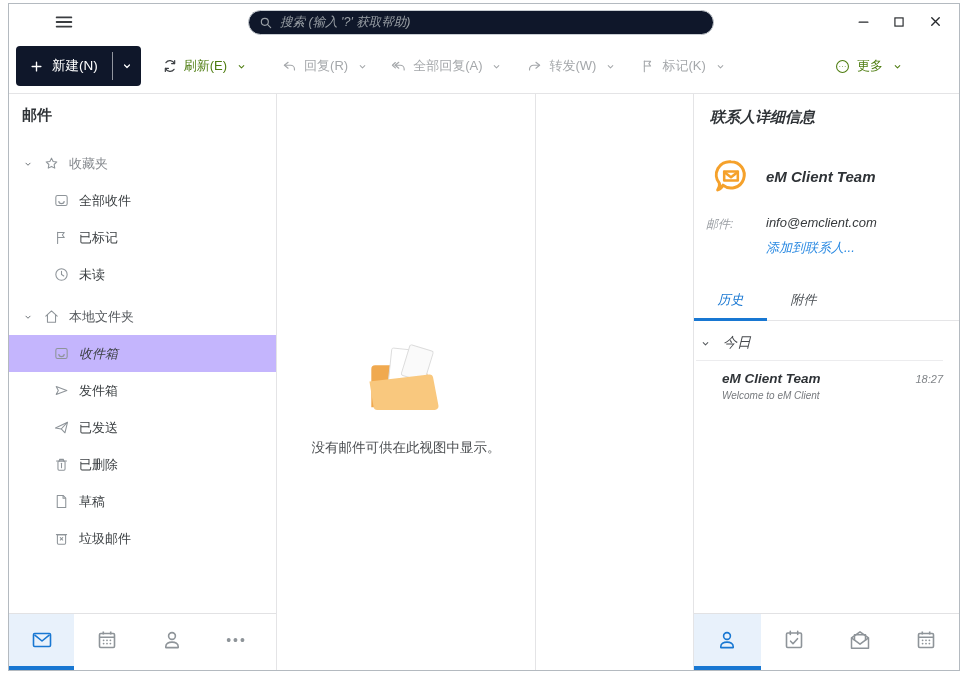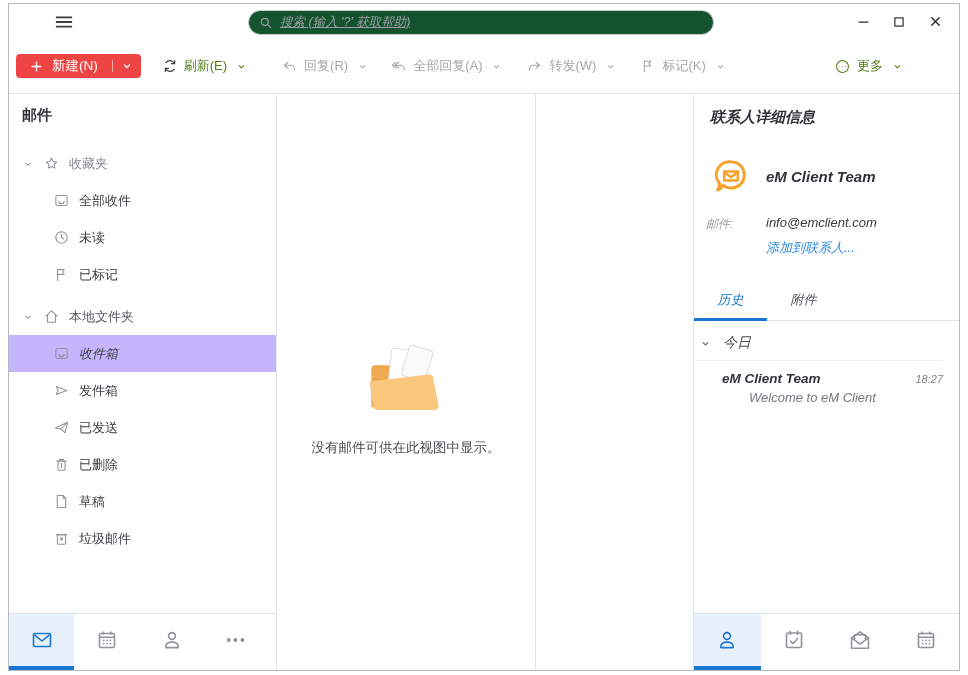--- a/index.html
+++ b/index.html
@@ -7,28 +7,28 @@
     font-family:"Liberation Sans","DejaVu Sans",sans-serif; }
   .canvas { position:relative; width:968px; height:675px; background:#fff; }
   .window { position:absolute; left:8px; top:3px; width:952px; height:668px;
     background:#fff; border:1px solid #b4bac0; display:flex; flex-direction:column; }
 
   
   .titlebar { height:35px; display:flex; align-items:center; position:relative; flex:0 0 auto; }
   .hamburger { margin-left:40px; width:30px; height:24px; display:flex; align-items:center; justify-content:center; cursor:pointer; color:#3a3d40; }
   .searchbox { position:absolute; left:239px; top:6px; width:466px; height:25px;
     border:1px solid #c8cdd2; border-radius:13px; display:flex; align-items:center;
-    padding:0 10px; color:#9aa0a6; background:#14532d;text-decoration:underline; }
+    padding:0 10px; color:#9aa0a6; background:#0f172a; }
   .searchbox .ph { font-style:italic; font-size:12.5px; margin-left:7px; white-space:nowrap; overflow:hidden; }
   .winctrls { position:absolute; right:10px; top:0; height:35px; display:flex; align-items:center; gap:8px; color:#26292c; }
   .winbtn { width:28px; height:26px; display:flex; align-items:center; justify-content:center; cursor:pointer; }
 
   
   .toolbar { height:55px; flex:0 0 auto; display:flex; align-items:center; border-bottom:1px solid #e4e4e6; padding:0 0 0 7px; }
-  .btn-new { height:24px; border-radius:4px; background:#ef4444; color:#fff; display:flex; align-items:stretch; overflow:hidden; }
+  .btn-new { height:40px; border-radius:4px; background:#0f172a; color:#fff; display:flex; align-items:stretch; overflow:hidden; }
   .btn-new-main { display:flex; align-items:center; gap:8px; padding:0 14px 0 13px; font-size:13.5px; cursor:pointer; }
   .btn-new-split { width:1px; background:rgba(255,255,255,.55); margin:6px 0; }
   .btn-new-arrow { display:flex; align-items:center; padding:0 8px; cursor:pointer; }
   .tb-item { display:flex; align-items:center; gap:6px; font-size:13px; color:#4d7c0f; cursor:pointer; white-space:nowrap; }
   .tb-item .chev { margin-left:3px; }
   .tb-item.disabled { color:#a4a7aa; cursor:default; }
   .g1 { margin-left:21px; } .g2 { margin-left:34px; } .g3 { margin-left:22px; }
   .g4 { margin-left:24px; } .g5 { margin-left:24px; }
   .tb-more { margin-left:auto; margin-right:56px; }
   .ic { display:block; }
@@ -84,21 +84,21 @@
   .ctab { width:73px; text-align:center; font-size:13px; color:#4c5156; padding:8px 0 11px; cursor:pointer; position:relative; }
   .ctab.active { color:#1877d2; }
   .ctab.active::after { content:""; position:absolute; left:0; right:0; bottom:-1px; height:3px; background:#1877d2; }
   .hist-group { display:flex; align-items:center; gap:12px; margin:13px 0 0 6px; color:#55595d; }
   .hist-group .glbl { font-size:14px; color:#46494d; }
   .hist-sep { border-bottom:1px solid #ececee; margin:8px 16px 0 2px; }
   .hist-item { margin:10px 16px 0 28px; }
   .hist-row1 { display:flex; align-items:baseline; }
   .hist-sender { font-size:13.5px; font-weight:bold; color:#2f3337; flex:1; }
   .hist-time { font-size:11px; color:#808488; }
-  .hist-subject { font-size:13px; color:#76797d; margin-top:4px;margin-left:27px; }
+  .hist-subject { font-size:10px; color:#76797d; margin-top:4px; }
 </style>
 </head>
 <body>
 
 <div class="canvas">
 <div class="window">
 
   <div class="titlebar">
     <div class="hamburger">
       <svg class="ic" width="22" height="22" viewBox="0 0 24 24" fill="none" stroke="currentColor" stroke-width="2" stroke-linecap="round">
@@ -271,35 +271,35 @@
           <span class="tree-ic">
             <svg class="ic" width="17" height="17" viewBox="0 0 24 24" fill="none" stroke="currentColor" stroke-width="1.5" stroke-linejoin="round">
                   <rect x="4" y="5" width="16" height="14" rx="2.5"></rect>
                   <path d="M8.2 12.6a3.8 3.8 0 0 0 7.6 0"></path>
                 </svg>
           </span>
           <span class="tree-lbl">全部收件</span>
         </div>
         <div class="tree-row tree-child">
           <span class="tree-ic">
+            <svg class="ic" width="17" height="17" viewBox="0 0 24 24" fill="none" stroke="currentColor" stroke-width="1.5" stroke-linecap="round" stroke-linejoin="round">
+                  <path d="M6.5 20.5V4.5"></path>
+                  <path d="M6.5 5h9.4l-2.7 3.5 2.7 3.5H6.5"></path>
+                </svg>
+          </span>
+          <span class="tree-lbl">已标记</span>
+        </div>
+        <div class="tree-row tree-child">
+          <span class="tree-ic">
             <svg class="ic" width="17" height="17" viewBox="0 0 24 24" fill="none" stroke="currentColor" stroke-width="1.5" stroke-linecap="round">
                   <circle cx="12" cy="12" r="8"></circle>
                   <path d="M12 7.5V12l3.2 2.2"></path>
                 </svg>
           </span>
           <span class="tree-lbl">未读</span>
-        </div>
-        <div class="tree-row tree-child">
-          <span class="tree-ic">
-            <svg class="ic" width="17" height="17" viewBox="0 0 24 24" fill="none" stroke="currentColor" stroke-width="1.5" stroke-linecap="round" stroke-linejoin="round">
-                  <path d="M6.5 20.5V4.5"></path>
-                  <path d="M6.5 5h9.4l-2.7 3.5 2.7 3.5H6.5"></path>
-                </svg>
-          </span>
-          <span class="tree-lbl">已标记</span>
         </div>
 
         <div class="sect-gap"></div>
 
         <div class="tree-row tree-group">
           <span class="twirl">
             <svg class="ic" width="10" height="10" viewBox="0 0 24 24" fill="none" stroke="currentColor" stroke-width="2.4" stroke-linecap="round" stroke-linejoin="round">
                   <path d="M7 10l5 5 5-5"></path>
                 </svg>
           </span>

